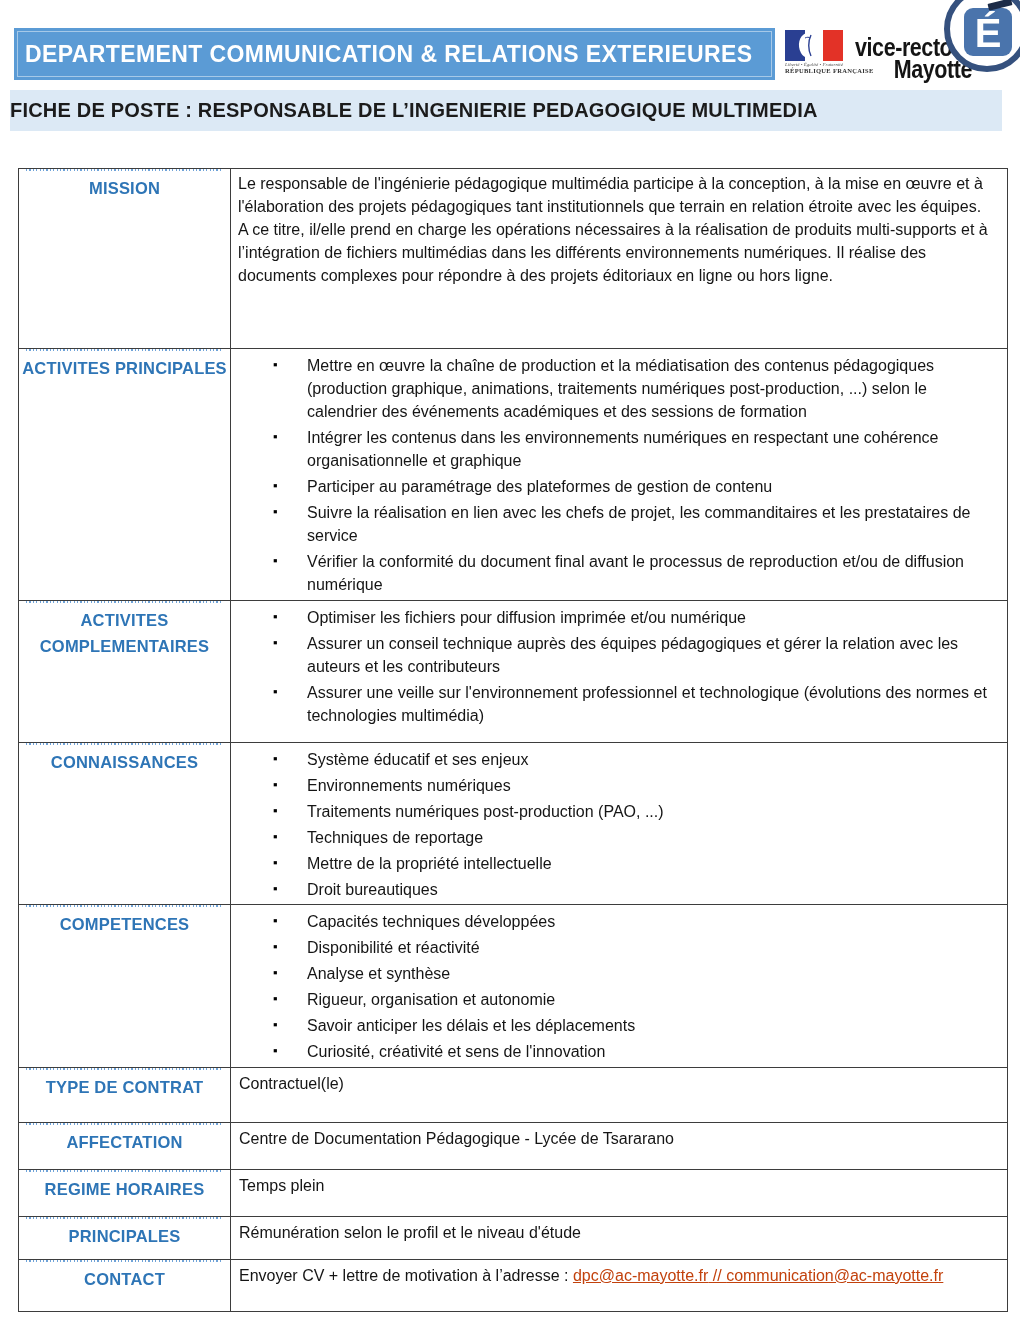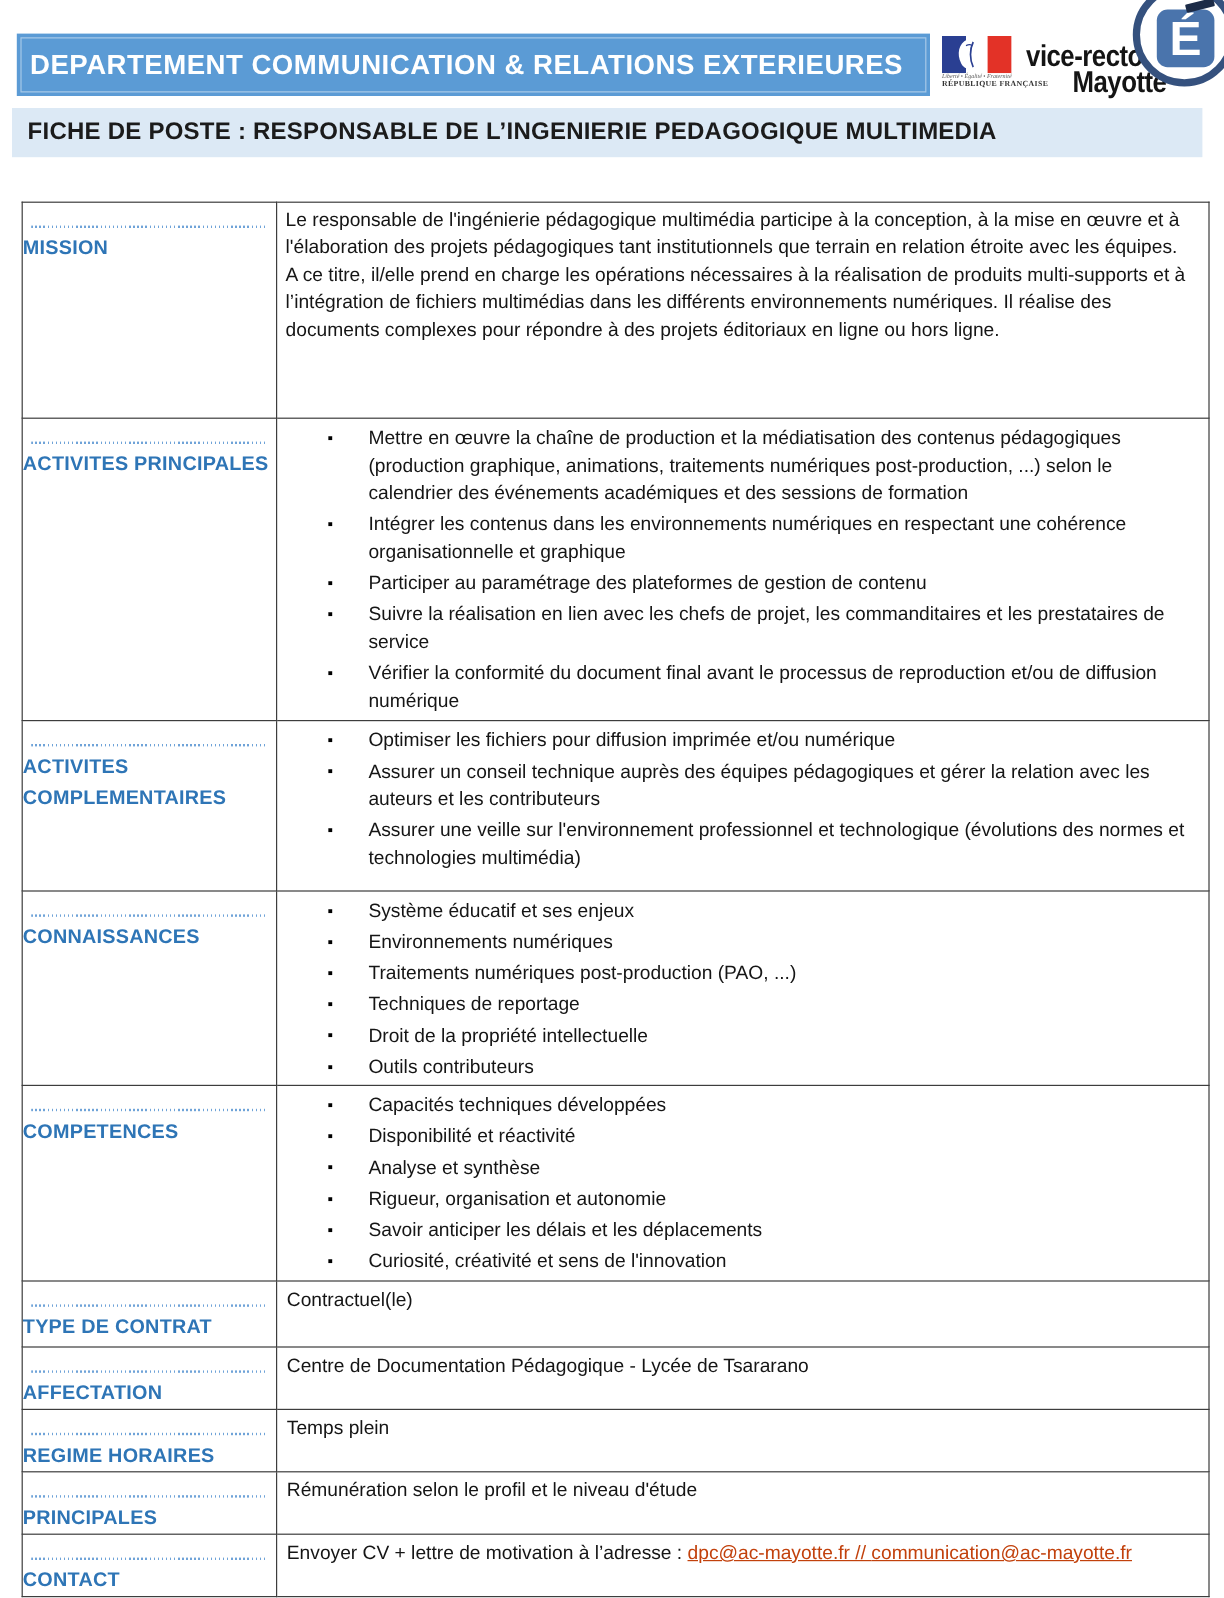--- a/index.html
+++ b/index.html
@@ -37,31 +37,31 @@
     position: absolute; left: 14px; top: 16px; width: 48px; height: 48px;
     background: #4a74ac; border-radius: 9px;
     color: #fff; font-weight: bold; font-size: 40px; line-height: 50px; text-align: center;
   }
   .accent-mark {
     position: absolute; left: 988px; top: 1px; width: 24px; height: 7px;
     background: #1c2b47; transform: rotate(-14deg); border-radius: 1px;
   }
   .subtitle-bar {
     position: absolute; left: 10px; top: 90px; width: 992px; height: 41px;
-    background: #dce9f5; display: flex; align-items: center; padding-left: 13px;
+    background: #dce9f5; display: flex; align-items: center; 
     color: #1b1b1b; font-weight: bold; font-size: 20px; letter-spacing: .2px;
     white-space: nowrap;
   }
   
   table.fiche {
     position: absolute; left: 18px; top: 168px; width: 990px;
     border-collapse: collapse; table-layout: fixed;
   }
   table.fiche td { border: 1px solid #3d3d3d; }
-  .label-cell { vertical-align: top; padding-top: 19px; }
+  .label-cell { vertical-align: top; text-align: center; }
   .dots {
     height: 2px; margin: 0 7px 4px 7px;
     background-image: repeating-linear-gradient(90deg,#6fa3d8 0,#6fa3d8 1.2px,transparent 1.2px,transparent 3.4px);
   }
   .row-label {
     color: #2e75b6; font-weight: bold; font-size: 16.5px; line-height: 26px; letter-spacing: .2px;
   }
   .content-cell {
     vertical-align: top; padding: 3px 12px 0 7px;
     font-size: 16px; line-height: 23px; color: #151515; margin-top: 47px;
@@ -159,22 +159,22 @@
           <td class="label-cell">
             <div class="dots"></div>
             <div class="row-label">CONNAISSANCES</div>
           </td>
           <td class="content-cell">
             <ul class="bullets">
               <li><span class="bullet">▪</span><span>Système éducatif et ses enjeux</span></li>
               <li><span class="bullet">▪</span><span>Environnements numériques</span></li>
               <li><span class="bullet">▪</span><span>Traitements numériques post-production (PAO, ...)</span></li>
               <li><span class="bullet">▪</span><span>Techniques de reportage</span></li>
-              <li><span class="bullet">▪</span><span>Droit de la propriété intellectuelle</span></li>
-              <li><span class="bullet">▪</span><span>Outils contributeurs</span></li>
+              <li><span class="bullet">▪</span><span>Mettre de la propriété intellectuelle</span></li>
+              <li><span class="bullet">▪</span><span>Droit bureautiques</span></li>
             </ul>
           </td>
         </tr>
         <tr style="height: 163px;">
           <td class="label-cell">
             <div class="dots"></div>
             <div class="row-label">COMPETENCES</div>
           </td>
           <td class="content-cell">
             <ul class="bullets">

